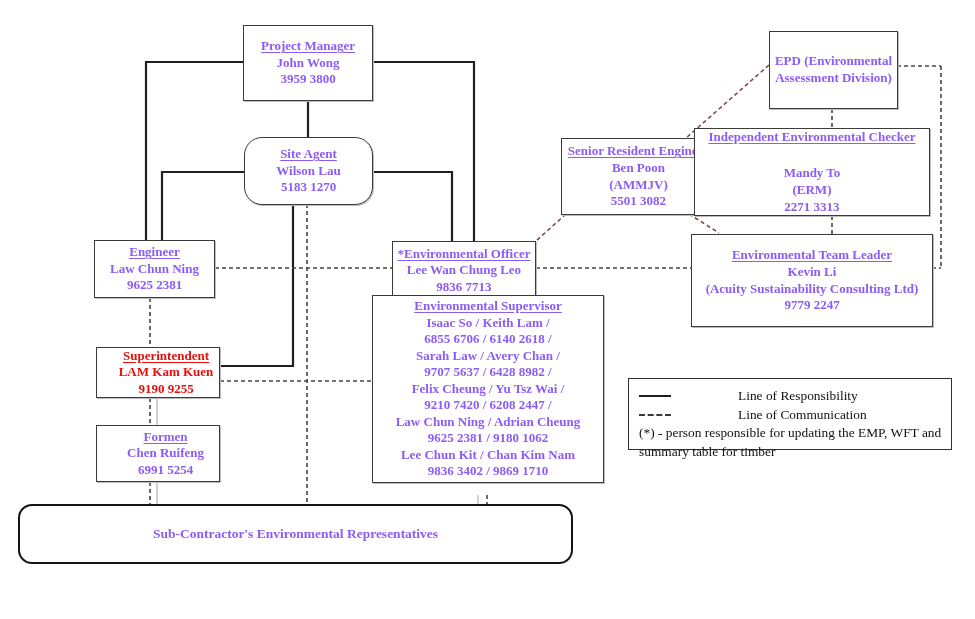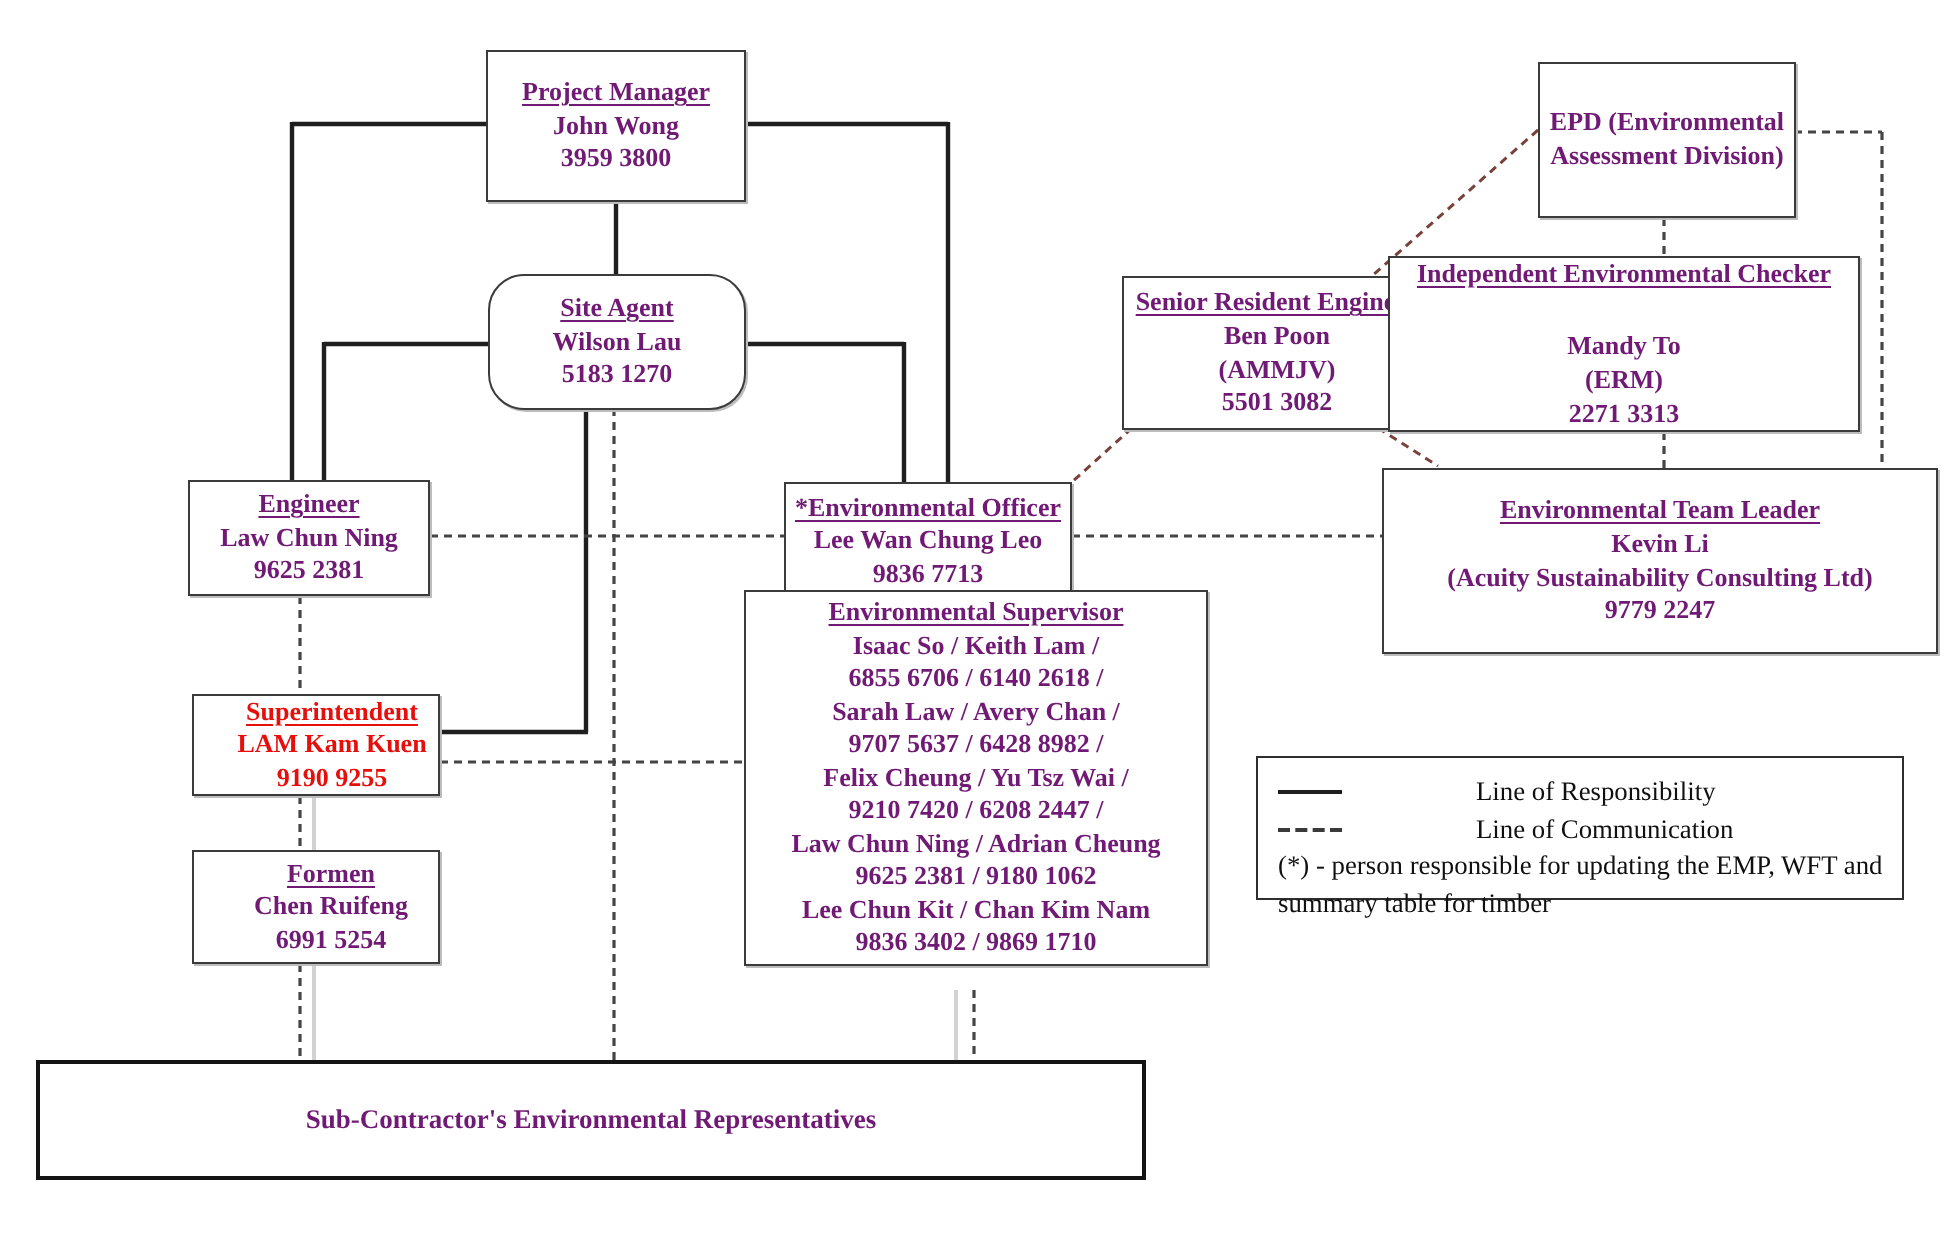--- a/index.html
+++ b/index.html
@@ -5,21 +5,21 @@
   html,body{margin:0;padding:0;background:#ffffff;}
   .canvas{
     position:relative;width:975px;height:619px;background:#ffffff;overflow:hidden;
     font-family:"Liberation Serif","DejaVu Serif",serif;
   }
   svg.wires{position:absolute;left:0;top:0;z-index:1;}
   .obox{
     position:absolute;box-sizing:border-box;background:#ffffff;
     border:1.5px solid #3b3b3b;z-index:2;
     display:flex;flex-direction:column;align-items:center;justify-content:center;
-    text-align:center;font-weight:bold;font-size:13px;line-height:1.28;color:#701a75;
+    text-align:center;font-weight:bold;font-size:13px;line-height:1.28;color:#8b5cf6;
     box-shadow:1px 1px 0 #bdbdbd;
   }
   .btitle{text-decoration:underline;text-underline-offset:2px;}
   .blines .bline{white-space:nowrap;}
   .red{color:#e60f0b;padding-left:16px;}
   .red .btitle{color:#e60f0b;}
   .sub-box{border-width:2.5px;border-color:#141414;font-size:13.5px;box-shadow:none;}
   .es-box{line-height:1.27;}
   .legend{
     position:absolute;box-sizing:border-box;background:#ffffff;border:1.5px solid #2e2e2e;
@@ -133,21 +133,21 @@
   </div>
 
   <div class="obox" style="left:392px;top:241px;width:144px;height:59px;justify-content:center;">
     <div class="btitle">*Environmental Officer</div>
     <div class="blines">
         <div class="bline">Lee Wan Chung Leo</div>
         <div class="bline">9836 7713</div>
       </div>
   </div>
 
-  <div class="obox" style="left:691px;top:234px;width:278px;height:93px;">
+  <div class="obox" style="left:691px;top:234px;width:242px;height:93px;">
     <div class="btitle">Environmental Team Leader</div>
     <div class="blines">
         <div class="bline">Kevin Li</div>
         <div class="bline">(Acuity Sustainability Consulting Ltd)</div>
         <div class="bline">9779 2247</div>
       </div>
   </div>
 
   <div class="obox red" style="left:96px;top:347px;width:124px;height:51px;">
     <div class="btitle">Superintendent</div>
@@ -174,21 +174,21 @@
   </div>
 
   <div class="obox" style="left:96px;top:425px;width:124px;height:57px;padding-left:15px;">
     <div class="btitle">Formen</div>
     <div class="blines">
         <div class="bline">Chen Ruifeng</div>
         <div class="bline">6991 5254</div>
       </div>
   </div>
 
-  <div class="obox sub-box" style="left:18px;top:530px;width:555px;height:60px;">
+  <div class="obox sub-box" style="left:18px;top:504px;width:555px;height:60px;border-radius:14px;">
     <div class="blines">
         <div class="bline">Sub-Contractor's Environmental Representatives</div>
       </div>
   </div>
 
   <div class="legend" style="left:628px;top:378px;width:324px;height:72px;">
     <div class="legend-row">
       <div class="legend-sample sample-solid"></div>
       <div>Line of Responsibility</div>
     </div>

